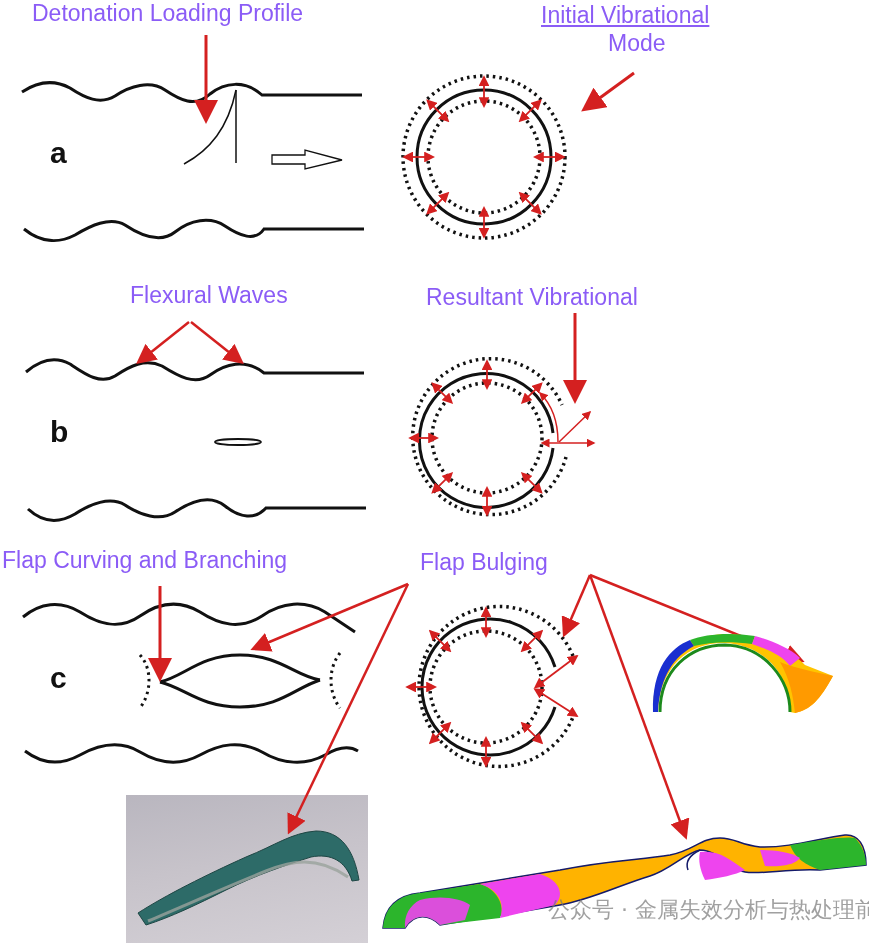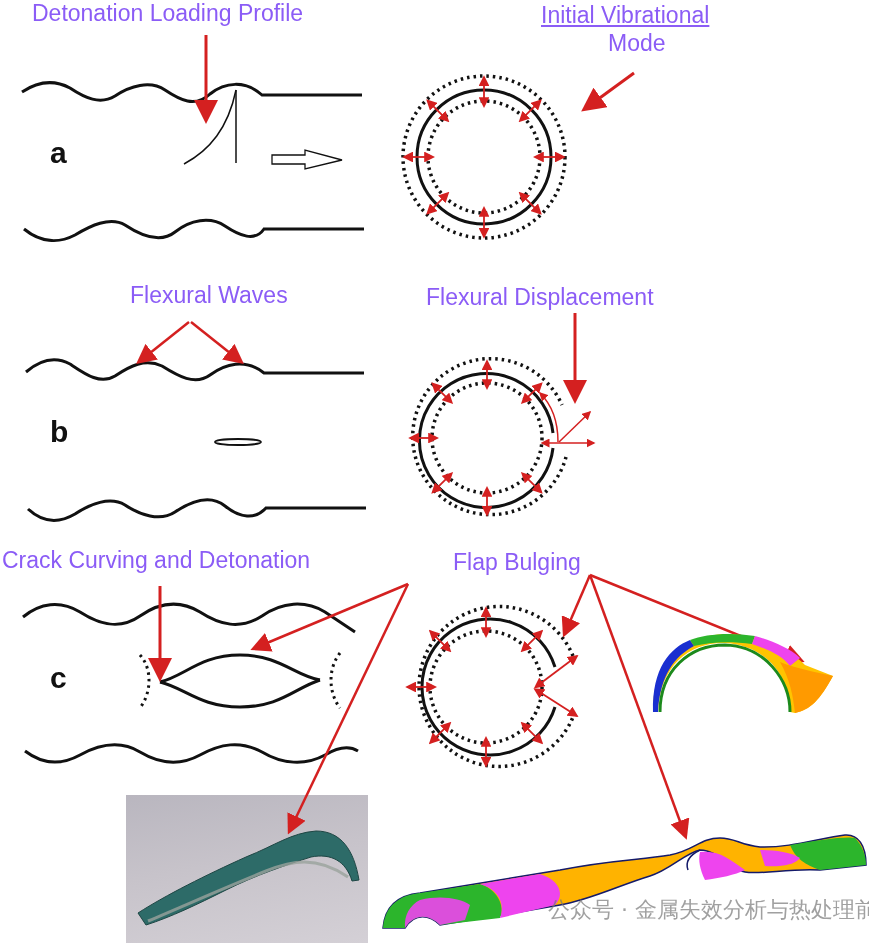--- a/index.html
+++ b/index.html
@@ -11,23 +11,23 @@
   .photo { position:absolute; left:126px; top:795px; width:242px; height:148px;
     background: linear-gradient(170deg,#b9b6bf 0%,#c7c3ca 45%,#d4d0d6 100%); }
 </style>
 </head>
 <body>
 
 <div class="lbl" style="left:32px;top:2px;">Detonation Loading Profile</div>
 <div class="lbl" style="left:541px;top:4px;text-decoration:underline;">Initial Vibrational</div>
 <div class="lbl" style="left:608px;top:32px;">Mode</div>
 <div class="lbl" style="left:104px;top:284px;margin-left:26px;">Flexural Waves</div>
-<div class="lbl" style="left:426px;top:286px;">Flexural Displacement</div>
-<div class="lbl" style="left:2px;top:549px;">Crack Curving and Detonation</div>
-<div class="lbl" style="left:420px;top:551px;margin-left:33px;">Flap Bulging</div>
+<div class="lbl" style="left:426px;top:286px;">Resultant Vibrational</div>
+<div class="lbl" style="left:2px;top:549px;">Flap Curving and Branching</div>
+<div class="lbl" style="left:420px;top:551px;">Flap Bulging</div>
 
 <div class="panel-letter" style="left:50px;top:138px;">a</div>
 <div class="panel-letter" style="left:50px;top:417px;">b</div>
 <div class="panel-letter" style="left:50px;top:663px;">c</div>
 
 <div class="photo">
   <svg width="242" height="148" viewBox="0 0 242 148">
     <path d="M12,118 C40,100 80,80 120,62 C150,50 165,38 190,36 C215,36 228,55 233,85 L226,86 C220,66 205,58 185,62 C160,70 130,80 100,95 C70,110 45,122 20,130 Z" fill="#2d6b68" stroke="#1e4644" stroke-width="1"></path>
     <path d="M22,126 C60,110 100,92 140,76 C165,66 190,60 222,82" fill="none" stroke="#9aa39c" stroke-width="3" opacity="0.8"></path>
   </svg>

